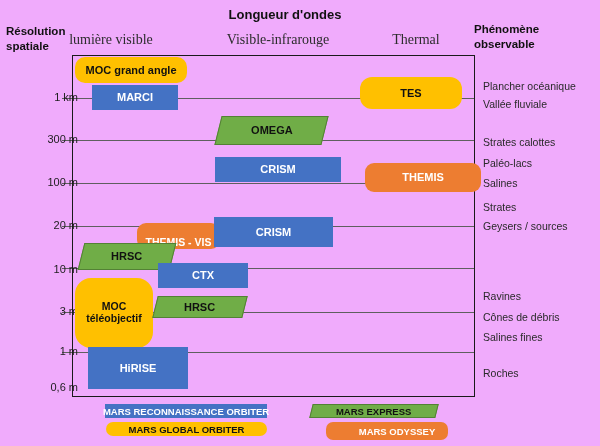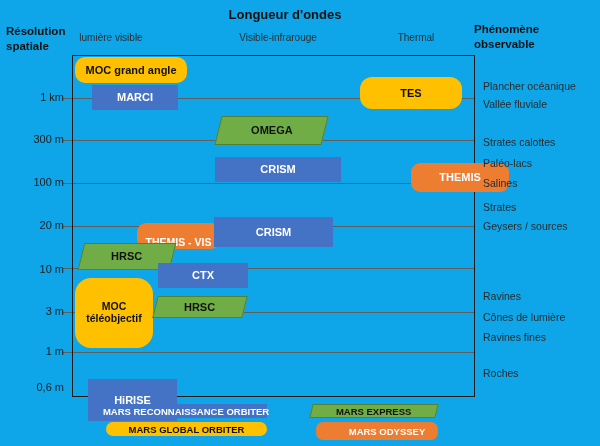--- a/index.html
+++ b/index.html
@@ -1,41 +1,41 @@
 <!DOCTYPE html>
 <html><head>
 <meta charset="utf-8">
 <style>
   html,body { margin:0; padding:0; background:#ffffff; }
   .stage {
-    position:relative; width:600px; height:446px; background:#0ea5e9;
+    position:relative; width:600px; height:446px; background:#f0abfc;
     font-family:"Liberation Sans", sans-serif; overflow:hidden;
   }
   .title {
     position:absolute; top:7px; left:285px; transform:translateX(-50%);
     font-size:13px; font-weight:bold; color:#111; white-space:nowrap;
   }
   .side-title {
     position:absolute; font-weight:bold; font-size:11.5px; color:#111;
     text-align:left; line-height:15px; white-space:nowrap;
   }
   .side-title.left  { left:6px;  top:24px; width:70px; }
   .side-title.right { left:474px; top:22px; width:86px; }
   .colhead {
     position:absolute; top:32px; transform:translateX(-50%);
-    font-size:10px; color:#2c2c2c; white-space:nowrap;
+    font-size:14px; color:#2c2c2c; white-space:nowrap;font-family:Liberation Serif, serif;
   }
   .frame {
     position:absolute; left:72px; top:55px; width:403px; height:342px;
     border:1.5px solid #1a1a1a; box-sizing:border-box; background:transparent;
   }
   .gridline { position:absolute; left:72px; width:403px; height:1px; background:#5f5f5f; }
   .tick     { position:absolute; left:62px; width:10px;  height:1px; background:#5f5f5f; }
   .ylab {
-    position:absolute; left:4px; width:60px; text-align:right;
+    position:absolute; left:18px; width:60px; text-align:right;
     font-size:11px; color:#1c1c1c; white-space:nowrap;
   }
   .box {
     position:absolute; display:flex; align-items:center; justify-content:center;
     text-align:center; font-weight:bold; font-size:11px; line-height:1.12;
     box-sizing:border-box; padding:0 2px;
   }
   .blue   { background:#4472C4; color:#ffffff; }
   .yellow { background:#FFC000; color:#111111; }
   .orange { background:#ED7D31; color:#ffffff; }
@@ -106,63 +106,63 @@
     </div>
   <div class="box yellow r12" style="left:360px; top:77px;  width:102px; height:32px;">
       <span>TES</span>
     </div>
   <div class="box green" style="left:218px; top:116px; width:107px; height:29px;">
       <span>OMEGA</span>
     </div>
   <div class="box blue" style="left:215px; top:157px; width:126px; height:25px;">
       <span>CRISM</span>
     </div>
-  <div class="box orange r9" style="left:365px; top:163px; width:98px;  height:29px;margin-left:46px;">
+  <div class="box orange r9" style="left:365px; top:163px; width:116px;  height:29px;">
       <span>THEMIS</span>
     </div>
   <div class="box orange r9" style="left:137px; top:223px; width:83px;  height:26px; font-size:10.5px;align-items:flex-end;">
       <span>THEMIS - VIS</span>
     </div>
   <div class="box blue" style="left:214px; top:217px; width:119px; height:30px;">
       <span>CRISM</span>
     </div>
   <div class="box green" style="left:81px;  top:243px; width:92px;  height:27px;">
       <span>HRSC</span>
     </div>
   <div class="box blue" style="left:158px; top:263px; width:90px;  height:25px;">
       <span>CTX</span>
     </div>
   <div class="box yellow r16" style="left:75px;  top:278px; width:78px;  height:70px; font-size:10.5px;">
       <span>MOC téléobjectif</span>
     </div>
   <div class="box green" style="left:155px; top:296px; width:90px;  height:22px;">
       <span>HRSC</span>
     </div>
-  <div class="box blue" style="left:88px;  top:347px; width:89px;  height:42px;margin-top:32px;">
+  <div class="box blue" style="left:88px;  top:347px; width:100px;  height:42px;">
       <span>HiRISE</span>
     </div>
 
   <div class="phen" style="top:79px;">Plancher océanique</div>
   <div class="phen" style="top:97px;">Vallée fluviale</div>
   <div class="phen" style="top:135px;">Strates calottes</div>
   <div class="phen" style="top:156px;">Paléo-lacs</div>
   <div class="phen" style="top:176px;">Salines</div>
   <div class="phen" style="top:200px;">Strates</div>
   <div class="phen" style="top:219px;">Geysers / sources</div>
   <div class="phen" style="top:289px;">Ravines</div>
-  <div class="phen" style="top:310px;">Cônes de lumière</div>
-  <div class="phen" style="top:330px;">Ravines fines</div>
+  <div class="phen" style="top:310px;">Cônes de débris</div>
+  <div class="phen" style="top:330px;">Salines fines</div>
   <div class="phen" style="top:366px;">Roches</div>
 
   <div class="legend-item blue" style="left:105px; top:404px; width:162px; height:14px;">
       <span>MARS RECONNAISSANCE ORBITER</span>
     </div>
   <div class="legend-item yellow r7" style="left:106px; top:422px; width:161px; height:14px;">
       <span>MARS GLOBAL ORBITER</span>
     </div>
   <div class="legend-item green" style="left:311px; top:404px; width:126px; height:14px;">
       <span>MARS EXPRESS</span>
     </div>
-  <div class="legend-item orange r7" style="left:316px; top:422px; width:122px; height:18px;padding-left:20px;">
+  <div class="legend-item orange r7" style="left:326px; top:422px; width:122px; height:18px;padding-left:20px;">
       <span>MARS ODYSSEY</span>
     </div>
 
 </div>
 
 </body></html>

